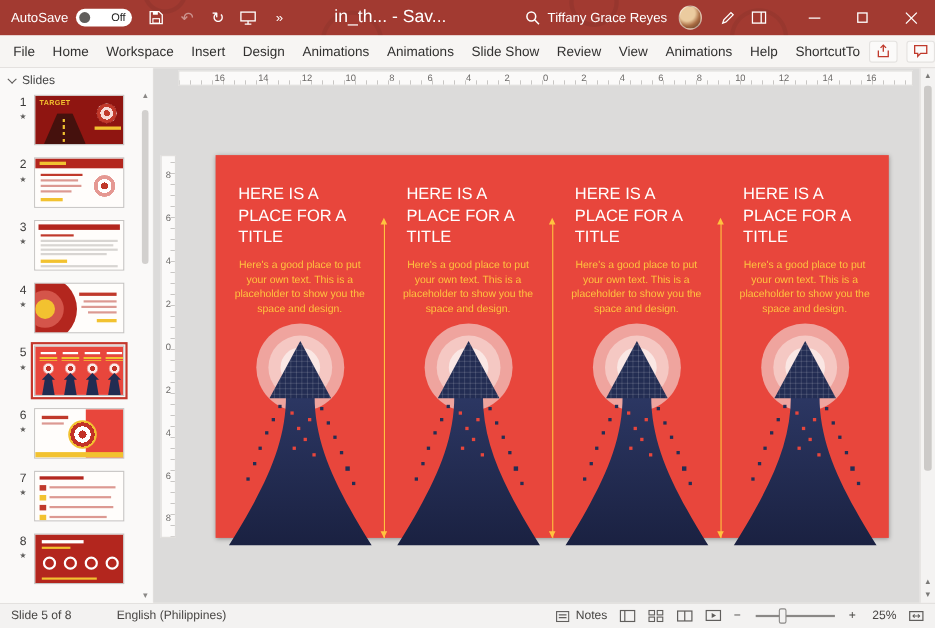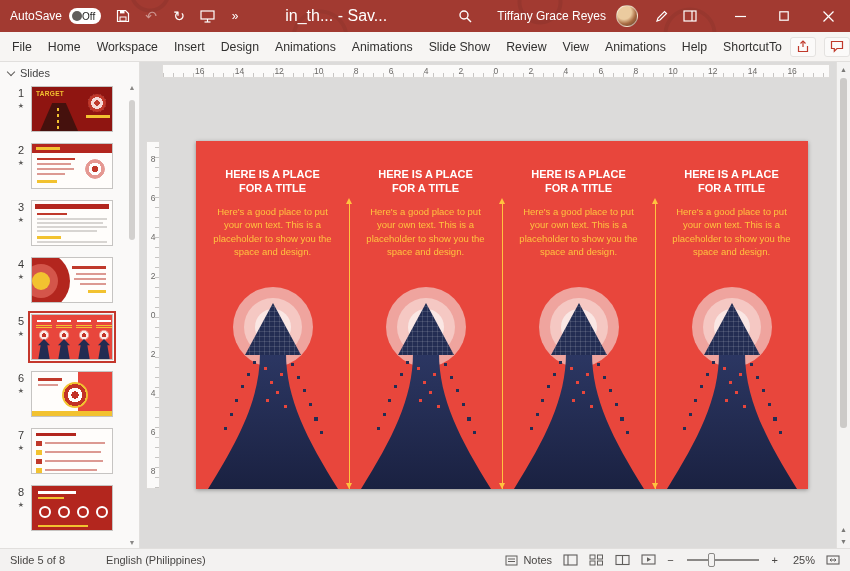--- a/index.html
+++ b/index.html
@@ -9,21 +9,21 @@
 
 
 .tb{height:32px;background:#A23A31;display:flex;align-items:center;color:#fff;font-size:12px;position:relative;flex:0 0 32px}
 .tb::before{content:"";position:absolute;inset:0;pointer-events:none;background:
  radial-gradient(circle at 150px -8px, transparent 16px, rgba(0,0,0,.07) 17px 20px, transparent 21px),
  radial-gradient(circle at 320px 38px, transparent 24px, rgba(0,0,0,.06) 25px 28px, transparent 29px),
  radial-gradient(circle at 540px 2px, transparent 18px, rgba(0,0,0,.07) 19px 22px, transparent 23px),
  radial-gradient(circle at 690px 34px, transparent 22px, rgba(0,0,0,.06) 23px 26px, transparent 27px)}
 .tb>*{position:relative}
 .autosave{display:flex;align-items:center;margin-left:10px}
-.pill{display:flex;align-items:center;background:#fff;border-radius:9px;height:16px;padding:2px 6px 2px 3px;margin-left:7px;color:#222;font-size:10px;gap:0}
+.pill{display:flex;align-items:center;background:#fff;border-radius:9px;height:16px;padding:2px 6px 2px 3px;margin-left:7px;color:#222;font-size:10px;gap:19px}
 .knob{width:10px;height:10px;border-radius:50%;background:#605E5C}
 .tbtn{width:28px;height:32px;display:flex;align-items:center;justify-content:center}
 .tglyph{font-size:14px;line-height:1}
 .dim{opacity:.45}
 .doc-title{margin-left:36px;white-space:nowrap;font-size:16px}
 .search-btn{margin-left:64px}
 .user-name{margin-left:auto;white-space:nowrap;font-size:12px}
 .avatar{width:22px;height:22px;border-radius:50%;margin:0 10px;border:1px solid rgba(255,255,255,.5);
  background:radial-gradient(circle at 35% 30%, #EBCB9F 0 38%, #A86A41 62%, #5D3B26 95%)}
 .wbtn{width:44px;height:32px;display:flex;align-items:center;justify-content:center}
@@ -54,21 +54,21 @@
 
 .canvas{flex:1;position:relative;background:#DCDBDA;min-width:0}
 .hruler{position:absolute;left:22px;top:2px;width:668px;height:14px;background:#FBFAF9;border:1px solid #DEDCDA;display:flex;justify-content:space-between;align-items:center;padding:0 32px;font-size:8.5px;color:#6A6866;
  background-image:repeating-linear-gradient(90deg,#C8C6C4 0 1px,transparent 1px 10px);background-size:100% 4px;background-position:bottom;background-repeat:no-repeat;background-color:#FBFAF9}
 .vruler{position:absolute;left:6px;top:79px;width:14px;height:348px;background:#FBFAF9;border:1px solid #DEDCDA;display:flex;flex-direction:column;justify-content:space-between;align-items:center;padding:12px 0;font-size:8.5px;color:#6A6866;
  background-image:repeating-linear-gradient(0deg,#C8C6C4 0 1px,transparent 1px 10px);background-size:4px 100%;background-position:right;background-repeat:no-repeat;background-color:#FBFAF9}
 
 .slide{position:absolute;left:56px;top:79px;width:612px;height:348px;background:#E8463C;box-shadow:0 1px 4px rgba(0,0,0,.35)}
 .cols{position:absolute;inset:0;display:flex}
 .col{flex:1;display:flex;flex-direction:column;align-items:center;padding-top:26px;height:100%}
-.col-title{width:112px;text-align:center;color:#fff;font-weight:bold;font-size:11px;line-height:1.3}
+.col-title{width:112px;color:#fff;font-weight:normal;font-size:15px;line-height:1.3}
 .col-body{width:128px;text-align:center;color:#FFC33F;font-size:9.5px;line-height:1.42;margin-top:9px}
 .col-art{margin-top:auto;height:208px;line-height:0}
 .divider{position:absolute;top:62px;bottom:0;width:1px;background:#FFC33F}
 .divider::before{content:"";position:absolute;top:-5px;left:-3px;border-left:3.5px solid transparent;border-right:3.5px solid transparent;border-bottom:6px solid #FFC33F}
 .divider::after{content:"";position:absolute;bottom:0;left:-3px;border-left:3.5px solid transparent;border-right:3.5px solid transparent;border-top:6px solid #FFC33F}
 .d1{left:25%}.d2{left:50%}.d3{left:75%}
 
 .vscroll{position:absolute;top:0;right:0;bottom:0;width:14px;background:#F4F3F2;border-left:1px solid #E1DFDD;font-size:7px;color:#7A7977;text-align:center}
 .vs-up{padding-top:4px}
 .vs-thumb{position:absolute;top:16px;left:3px;width:7px;height:350px;background:#CCCAC8;border-radius:3px}

